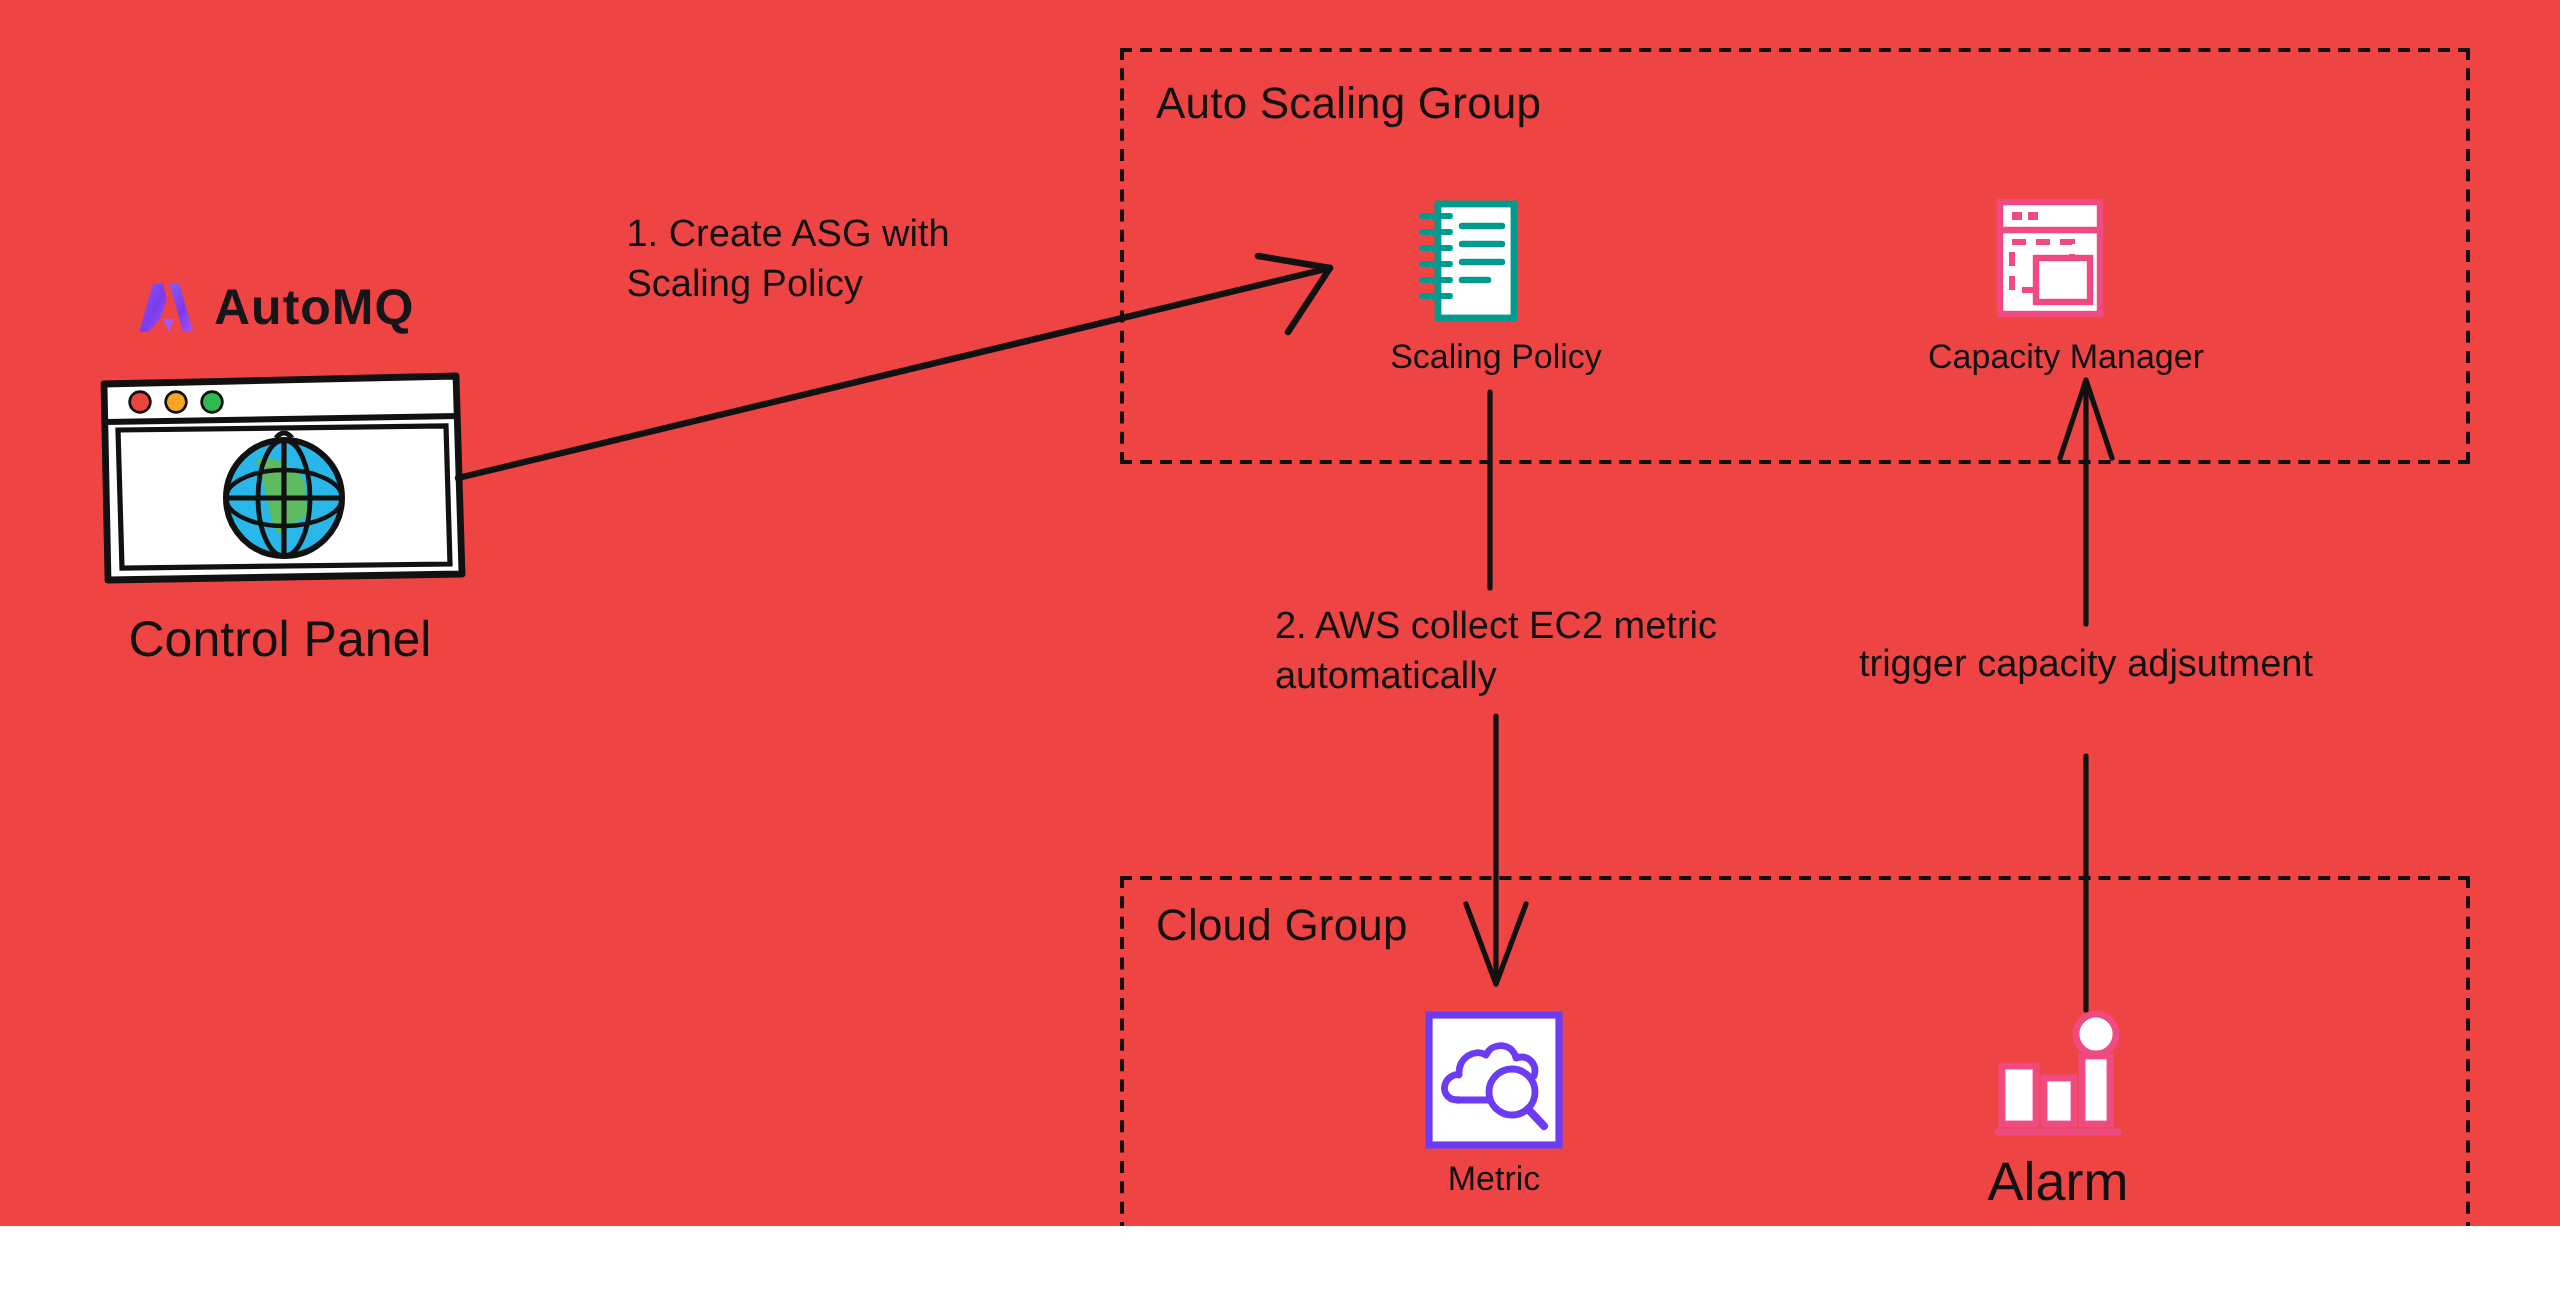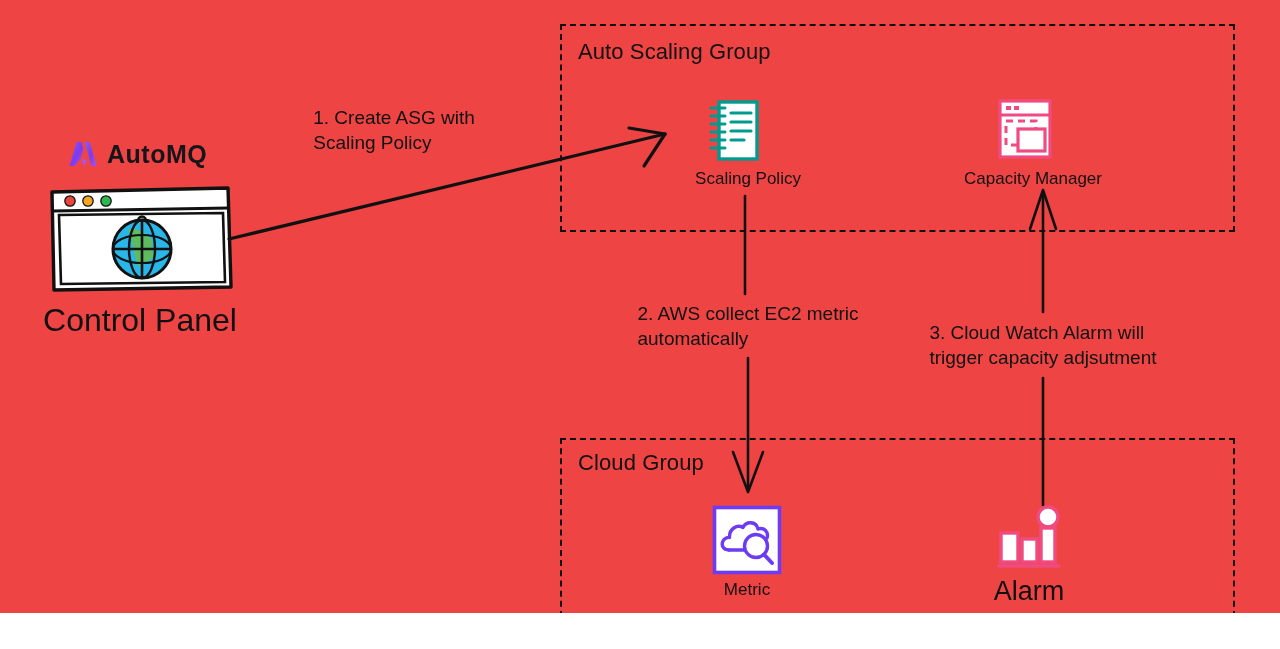--- a/index.html
+++ b/index.html
@@ -40,21 +40,21 @@
   .node-label {
     position: absolute;
     font-size: 17px;
     line-height: 20px;
     color: #111111;
     text-align: center;
     white-space: nowrap;
     transform: translateX(-50%);
   }
   .node-label.big {
-    font-size: 32px;
+    font-size: 25px;
     line-height: 29px;
   }
   .node-label.xl {
     font-size: 27px;
     line-height: 32px;
   }
 
   
   .step-text {
     position: absolute;
@@ -217,17 +217,16 @@
     <div>1. Create ASG with</div>
     <div>Scaling Policy</div>
   </div>
 
   <div class="step-text" style="left:748px; top:301px;">
     <div>2. AWS collect EC2 metric</div>
     <div>automatically</div>
   </div>
 
   <div class="step-text" style="left:1043px; top:320px;">
-    <div>3. Cloud Watch Alarm will</div>
     <div>trigger capacity adjsutment</div>
   </div>
 
 </div>
 
 </body></html>

